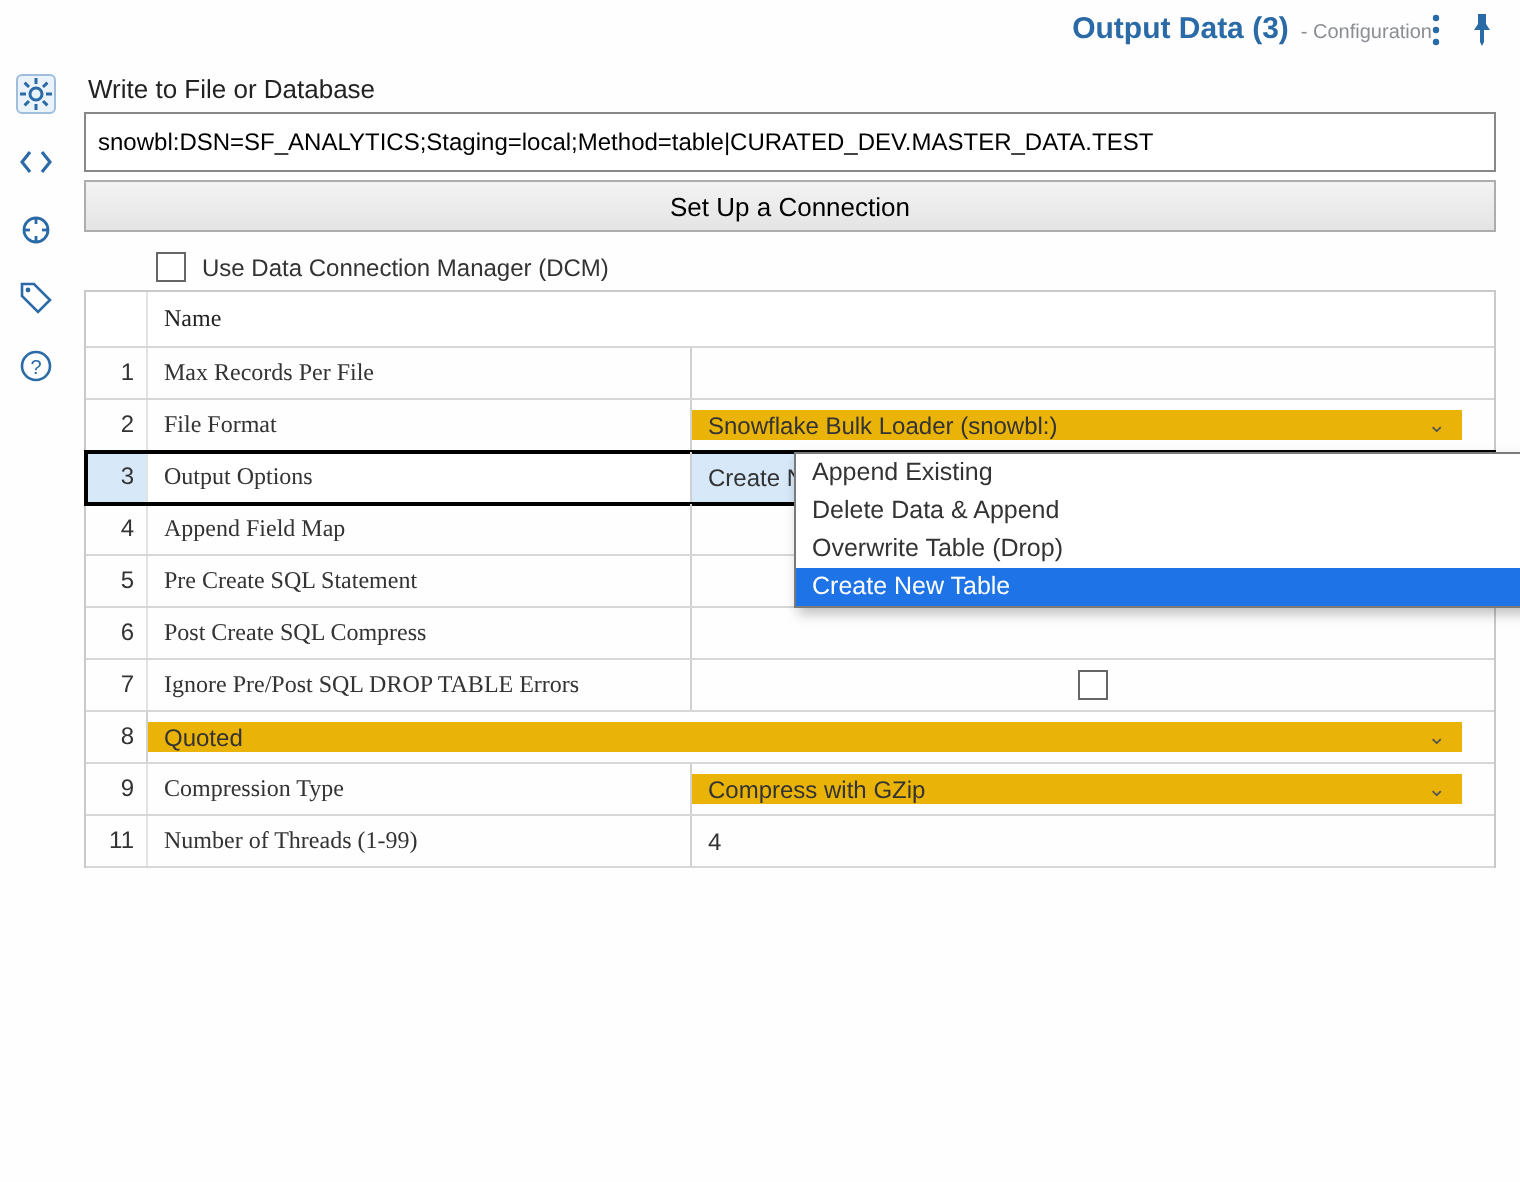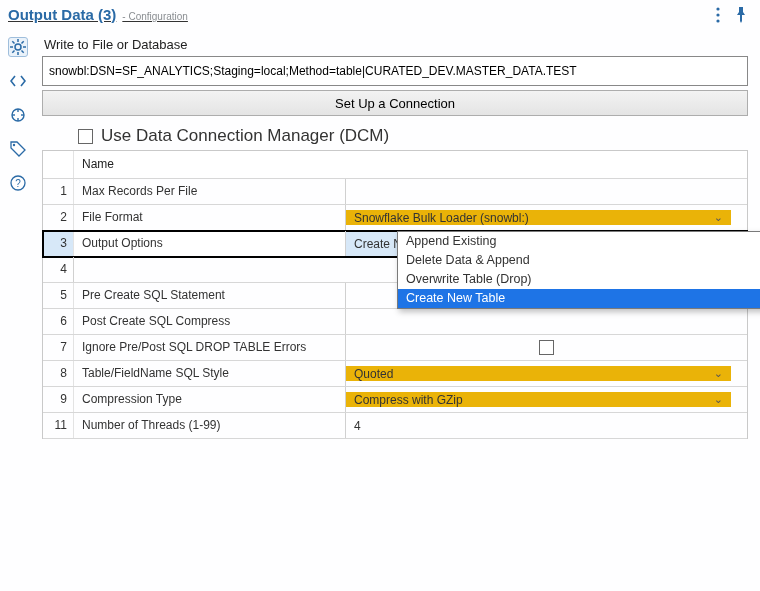--- a/index.html
+++ b/index.html
@@ -8,23 +8,22 @@
     font-size: 12px;
     color: #333;
     background: #fefeff;
     width: 760px;
     height: 591px;
     overflow: hidden;
   }
   .titlebar {
     display: flex;
     align-items: center;
-    justify-content: space-between;
+    justify-content: flex-end;
     padding: 6px 12px 8px 8px;
-    text-decoration: underline;
   }
   .titlebar-left { display: flex; align-items: baseline; gap: 6px; }
   .title-main { color: #2a6aa6; font-size: 15px; font-weight: 600; }
   .title-sub  { color: #8a8e92; font-size: 10px; }
   .titlebar-right { display: flex; gap: 14px; align-items: center; }
   .tb-icon { color: #2a6aa6; cursor: pointer; }
 
   .body-row { display: flex; height: calc(591px - 34px); }
   .side-icons {
     width: 36px;
@@ -76,21 +75,21 @@
     background: linear-gradient(#f3f3f3,#e4e4e4);
     border: 1px solid #adadad;
     font-size: 13px;
     cursor: pointer;
   }
   .dcm-row {
     display: flex;
     align-items: center;
     gap: 8px;
     margin-top: 10px;
-    font-size: 17px;
+    font-size: 12px;
     padding-left: 36px;
   }
   .chk {
     width: 15px; height: 15px;
     border: 1px solid #666;
     background: #fff;
     display: inline-block;
   }
 
   .options-label {
@@ -110,21 +109,21 @@
     min-height: 26px;
     align-items: stretch;
   }
   .og-head {
     background: #fff;
     font-weight: 400;
     color: #222;
     height: 28px;
   }
   .og-num  { width: 30px; padding: 5px 6px; text-align: right; color: #333; }
-  .og-name { width: 272px; padding: 5px 8px; border-left: 1px solid #e3e3e3; }
+  .og-name { width: 272px; padding: 5px 8px; border-left: 1px solid #e3e3e3; font-family: Liberation Serif, serif; }
   .og-val  { flex: 1; padding: 5px 8px; border-left: 1px solid #d0d0d0; position: relative; display:flex; align-items:center; }
   .og-head .og-num, .og-head .og-name, .og-head .og-val { padding-top:6px; }
 
   .row-selected {
     background: #d7e8f8;
     outline: 2px solid #000;
     outline-offset: -1px;
     z-index: 1;
   }
   .row-selected .og-name { background: #ffffff; }
@@ -285,20 +284,21 @@
             <div class="og-name">Output Options</div>
             <div class="og-val">
               <div class="val-select light">
                 <span>Create New Table</span>
                 <span class="tri">▼</span>
               </div>
             </div>
           </div>
           <div class="og-row">
             <div class="og-num">4</div>
+            <div class="og-name">Append Field Map</div>
             <div class="og-val"></div>
           </div>
           <div class="og-row">
             <div class="og-num">5</div>
             <div class="og-name">Pre Create SQL Statement</div>
             <div class="og-val"></div>
           </div>
           <div class="og-row">
             <div class="og-num">6</div>
             <div class="og-name">Post Create SQL Compress</div>
@@ -308,21 +308,20 @@
             <div class="og-num">7</div>
             <div class="og-name">Ignore Pre/Post SQL DROP TABLE Errors</div>
             <div class="og-val">
               <div class="val-chk-cell">
                 <span class="chk"></span>
               </div>
             </div>
           </div>
           <div class="og-row">
             <div class="og-num">8</div>
-            <div class="og-name">Table/FieldName SQL Style</div>
             <div class="og-val">
               <div class="val-select">
                 <span>Quoted</span>
                 <span class="chev">⌄</span>
               </div>
             </div>
           </div>
           <div class="og-row">
             <div class="og-num">9</div>
             <div class="og-name">Compression Type</div>

